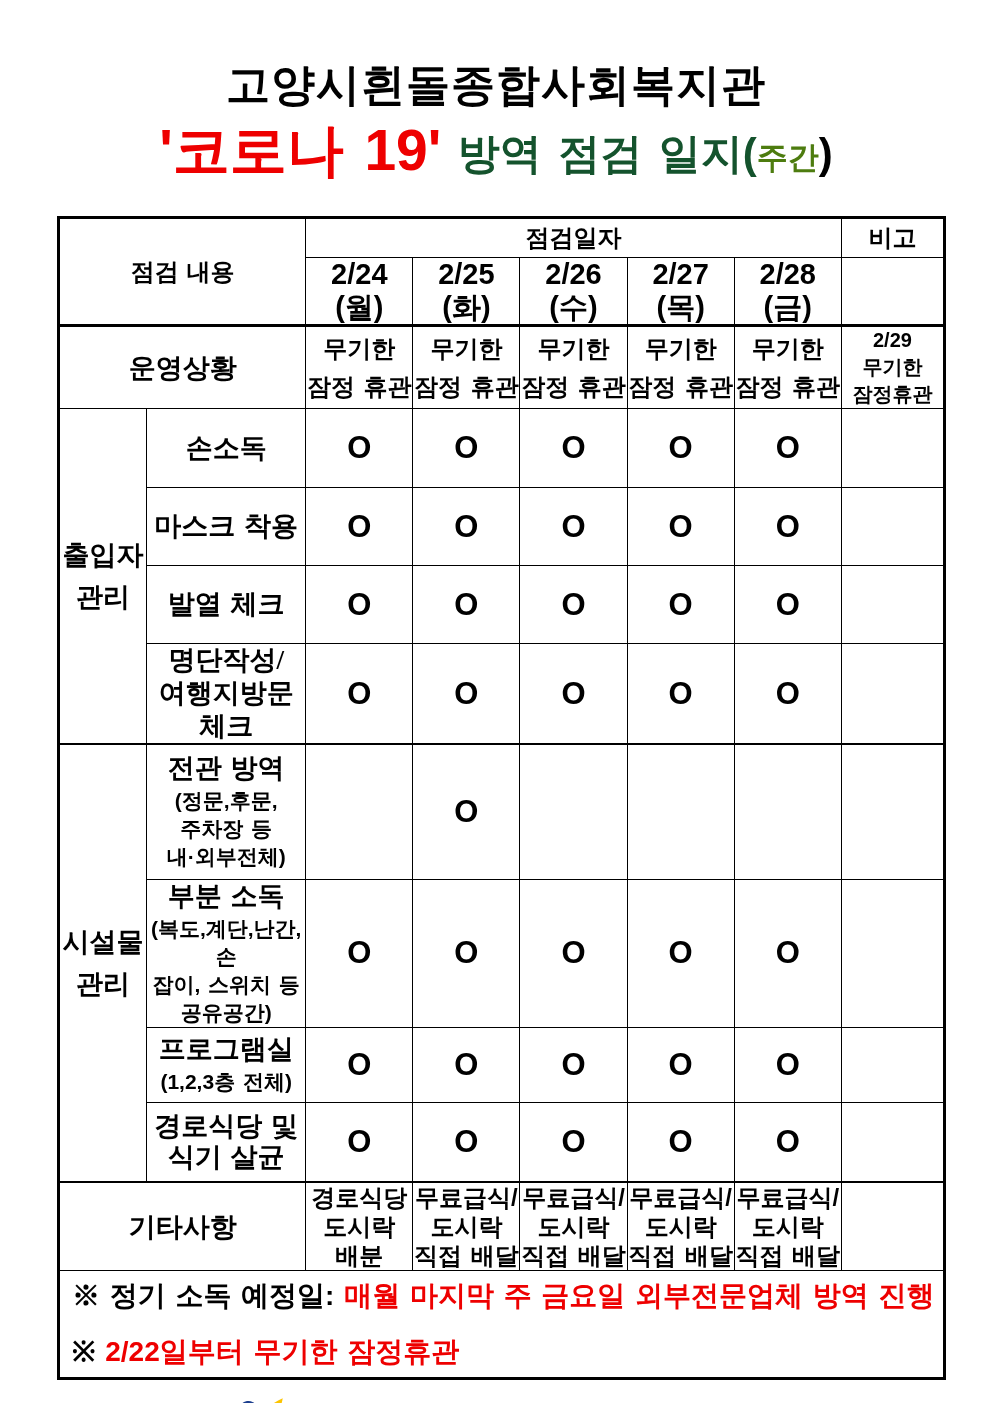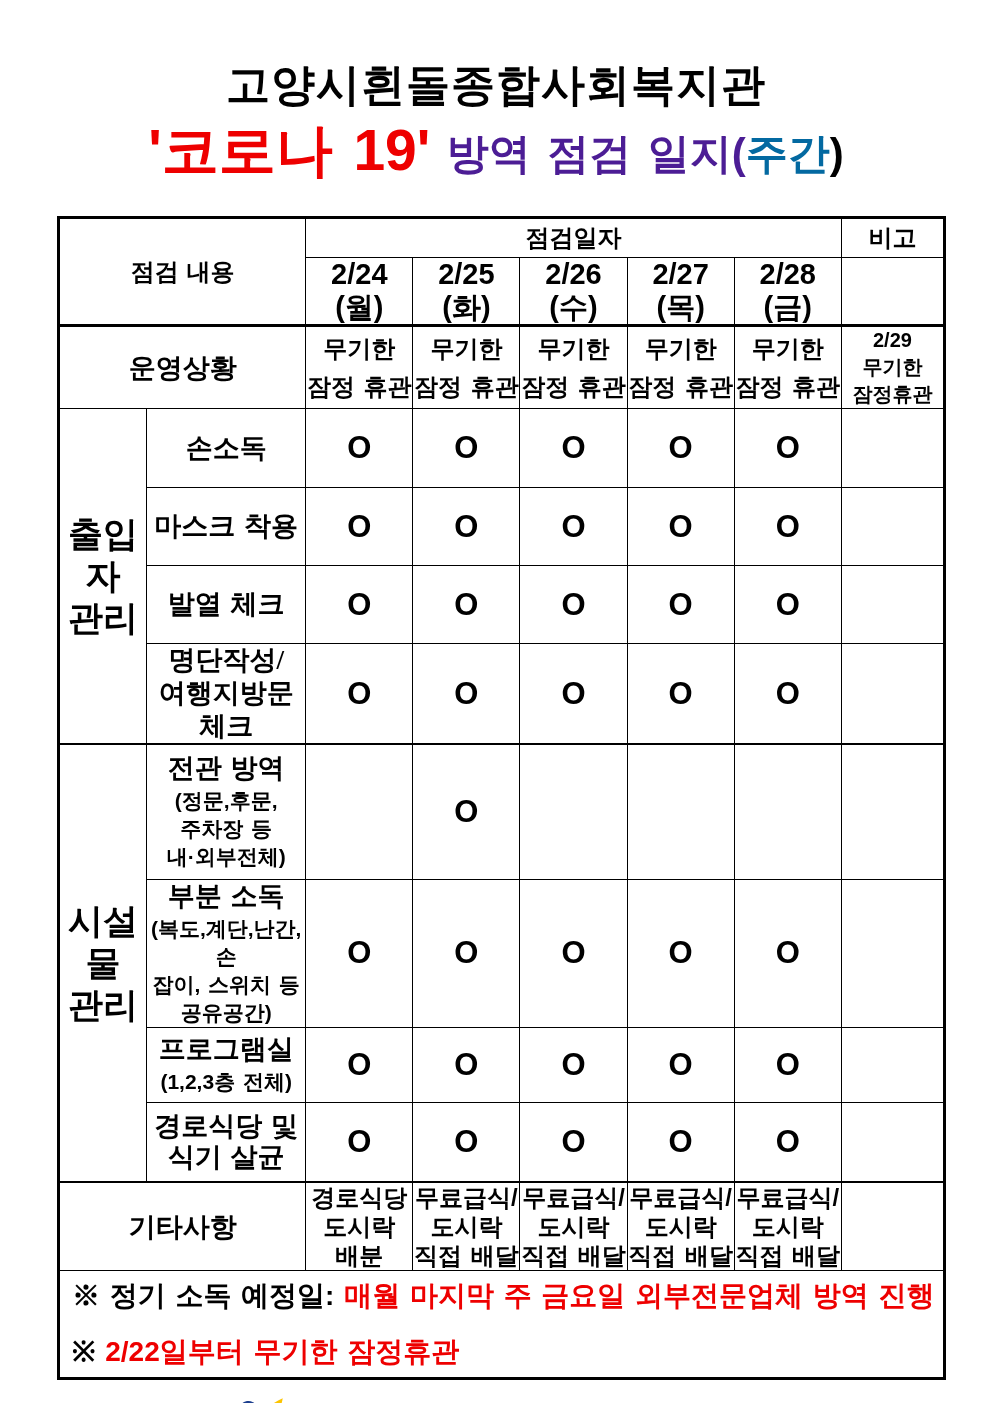--- a/index.html
+++ b/index.html
@@ -20,22 +20,22 @@
   }
   .page-subtitle {
     margin-top: 4px;
     text-align: center;
     font-weight: bold;
     word-spacing: 0.3em;
     line-height: 62px;
     white-space: nowrap;
   }
   .page-subtitle .covid { font-size: 57px; color: #ee0000; vertical-align: -2px; }
-  .page-subtitle .mid   { font-size: 42px; color: #4c1d95; }
-  .page-subtitle .weekly{ font-size: 42px; color: #0369a1; }
+  .page-subtitle .mid   { font-size: 42px; color: #14532d; }
+  .page-subtitle .weekly{ font-size: 31px; color: #4d7c0f; }
   .page-subtitle .close { font-size: 42px; color: #000; }
 
   table.check-table {
     margin: 22px 0 0 57px;
     width: 889px;
     table-layout: fixed;
     border-collapse: collapse;
     border: 3px solid #000;
     text-align: center;
     font-weight: bold;
@@ -60,21 +60,21 @@
   tr.r-list    { height: 82px; }
   tr.r-whole   { height: 135px; }
   tr.r-partial { height: 133px; }
   tr.r-program { height: 75px; }
   tr.r-cafe    { height: 80px; }
   tr.etc  { height: 86px; }
   tr.note-row { height: 94px; }
 
   tr.h1 th { font-size: 24px; font-weight: bold; font-family: Liberation Serif, serif; }
   tr.h2 td.date { font-size: 29px; line-height: 33px; margin-top: 44px; }
-  td.group-cell { font-size: 35px; line-height: 42px; margin-left: 44px; }
+  td.group-cell { font-size: 27px; line-height: 42px; margin-left: 44px; }
   td.label-cell { font-size: 27px; }
   .item-label { font-size: 27px; line-height: 33px; font-family: Liberation Serif, serif; }
   .item-label.tight { line-height: 31px; }
   .item-sub { font-size: 21px; line-height: 28px; margin-top: 2px; }
   td.op-cell { font-size: 24px; line-height: 38px; }
   td.note-cell-sm { font-size: 20px; line-height: 27px; }
   td.chk-cell { font-size: 31px; font-family: "Liberation Sans", sans-serif; }
   td.etc-cell { font-size: 24px; line-height: 29px; }
 
   td.notes-cell {

